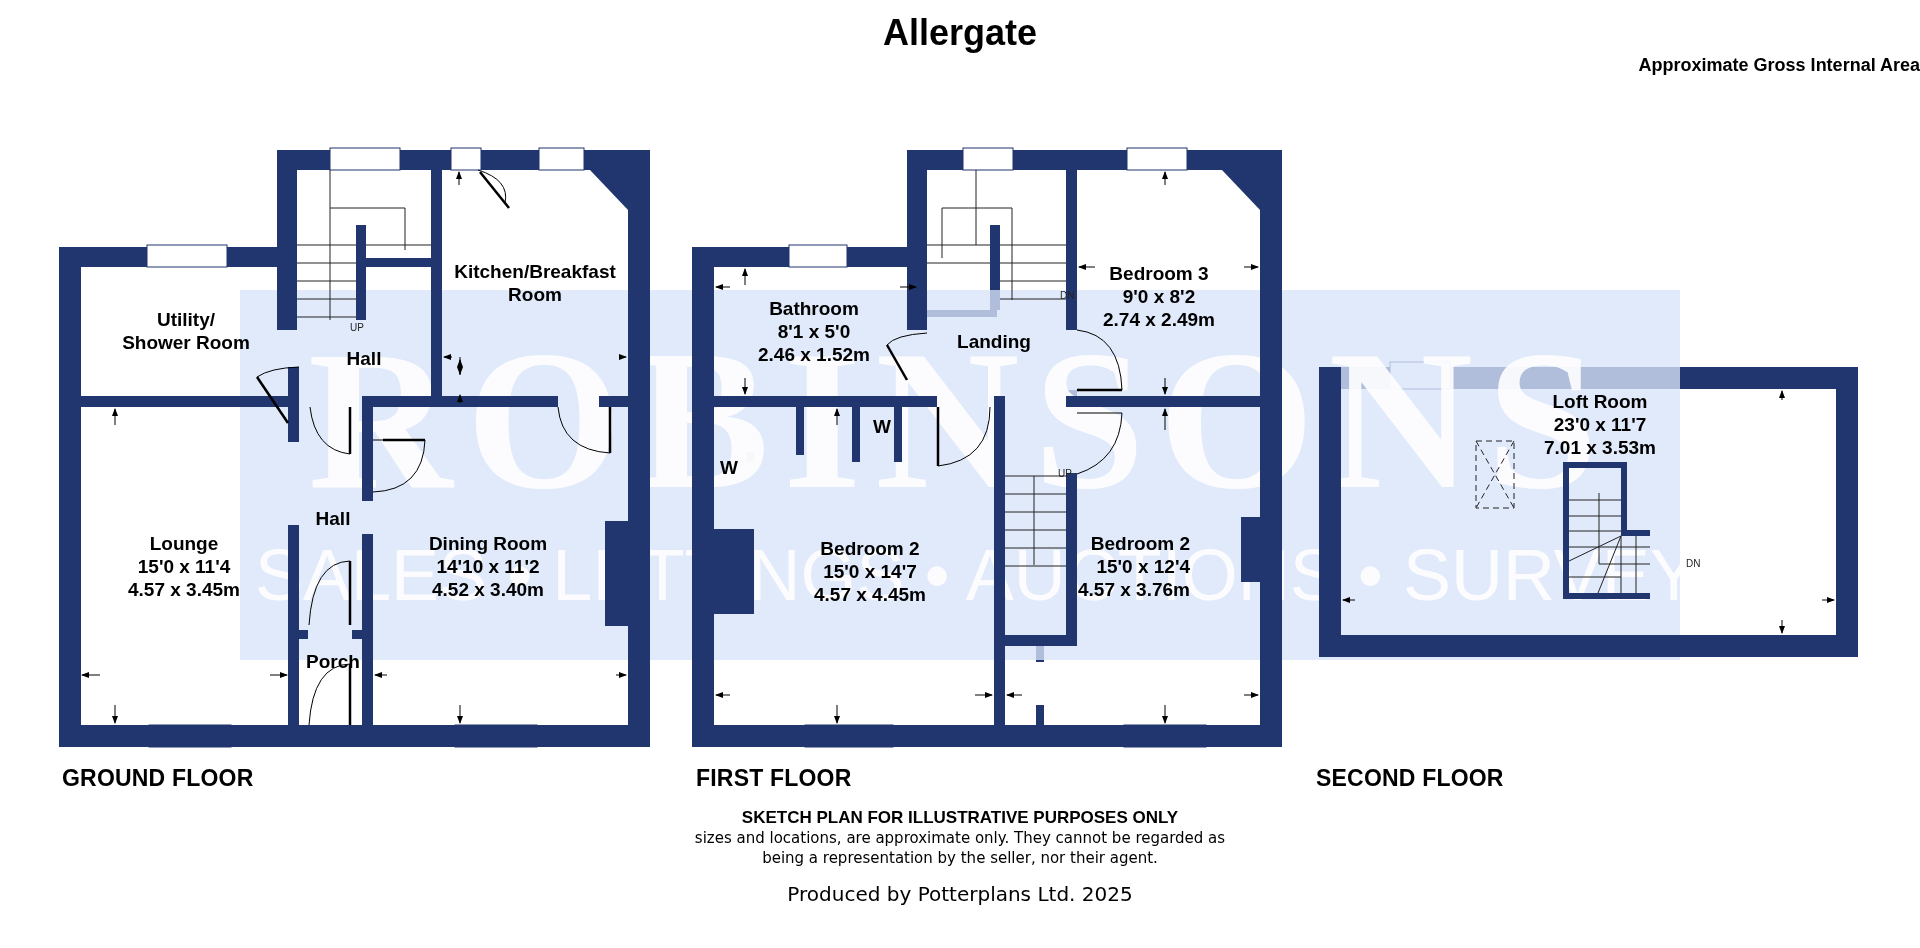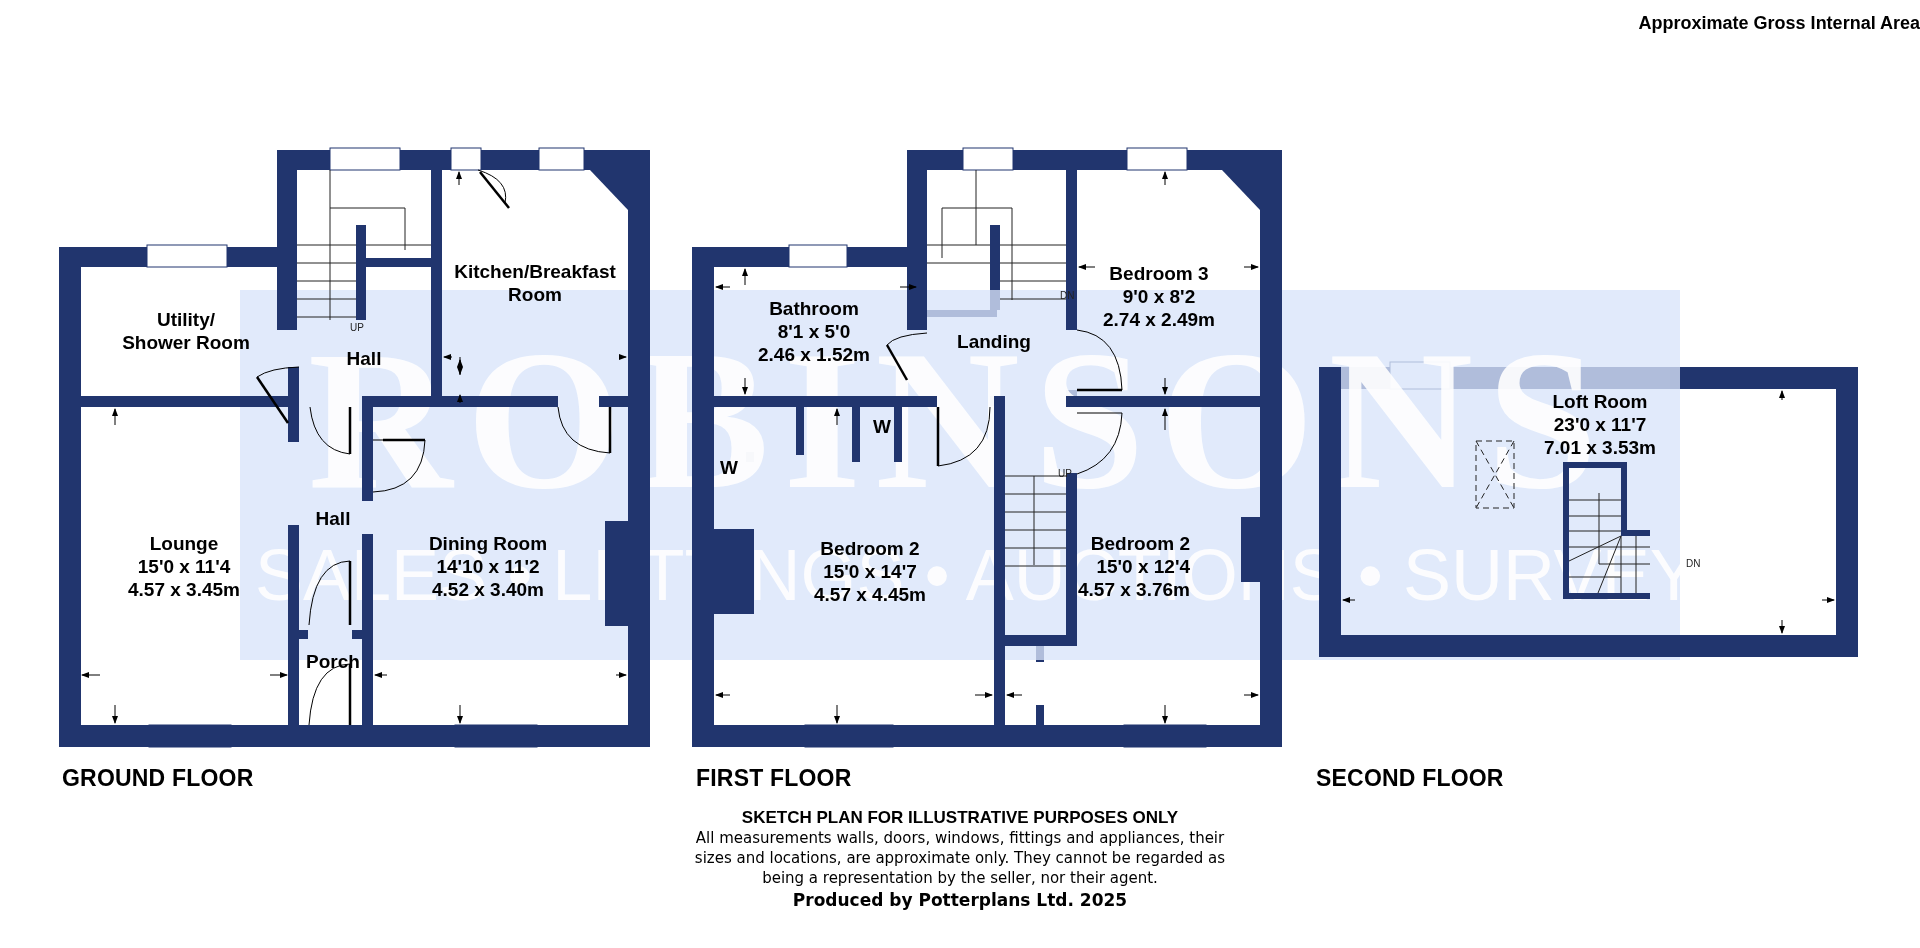--- a/index.html
+++ b/index.html
@@ -8,26 +8,27 @@
   .title { font-size:36px; font-weight:bold; line-height:42px; }
   .sub { font-size:18px; font-weight:bold; line-height:23px;text-align:right; }
   svg.plan { position:absolute; left:0; top:0; }
   .room-label { position:absolute; text-align:center; font-weight:bold; font-size:19px; line-height:23px; color:#000; white-space:nowrap; transform:translateX(-50%); }
   .floor-label { position:absolute; font-weight:bold; font-size:23px; top:765px; letter-spacing:0.2px; }
   .small-lbl { position:absolute; font-size:10px; color:#222;padding-left:32px; }
   .w-lbl { position:absolute; font-weight:bold; font-size:19px; }
   .disclaimer { position:absolute; left:660px; top:808px; width:600px; text-align:center; }
   .disc-title { font-weight:bold; font-size:17px; line-height:20px; }
   .disc-body { font-family:"DejaVu Sans", sans-serif; font-size:15px; line-height:20px; }
-  .produced { font-family:"DejaVu Sans", sans-serif; font-size:17px; margin-top:2px;font-weight:bold; }
+  .produced { font-family:"DejaVu Sans", sans-serif; font-size:20px; margin-top:14px; }
 </style>
 </head>
 <body>
 
 <div class="header">
+  <div class="title">Allergate</div>
   <div class="sub">Approximate Gross Internal Area</div>
 </div>
 
 <svg class="plan" width="1920" height="948" viewBox="0 0 1920 948">
   <defs>
     <marker id="arr" markerWidth="8" markerHeight="8" refX="7" refY="4" orient="auto">
       <path d="M0,1 L8,4 L0,7 z" fill="#000"></path>
     </marker>
   </defs>
 
@@ -343,17 +344,16 @@
   <div>7.01 x 3.53m</div>
 </div>
 <div class="small-lbl" style="left:1654px;top:558px;">DN</div>
 
 <div class="floor-label" style="left:62px;text-align:right;">GROUND FLOOR</div>
 <div class="floor-label" style="left:696px;">FIRST FLOOR</div>
 <div class="floor-label" style="left:1316px;">SECOND FLOOR</div>
 
 <div class="disclaimer">
   <div class="disc-title">SKETCH PLAN FOR ILLUSTRATIVE PURPOSES ONLY</div>
-  <div class="disc-body">All measurements walls, doors, windows, fittings and appliances, their</div>
   <div class="disc-body">sizes and locations, are approximate only. They cannot be regarded as</div>
   <div class="disc-body">being a representation by the seller, nor their agent.</div>
   <div class="produced">Produced by Potterplans Ltd. 2025</div>
 </div>
 
 </body></html>

